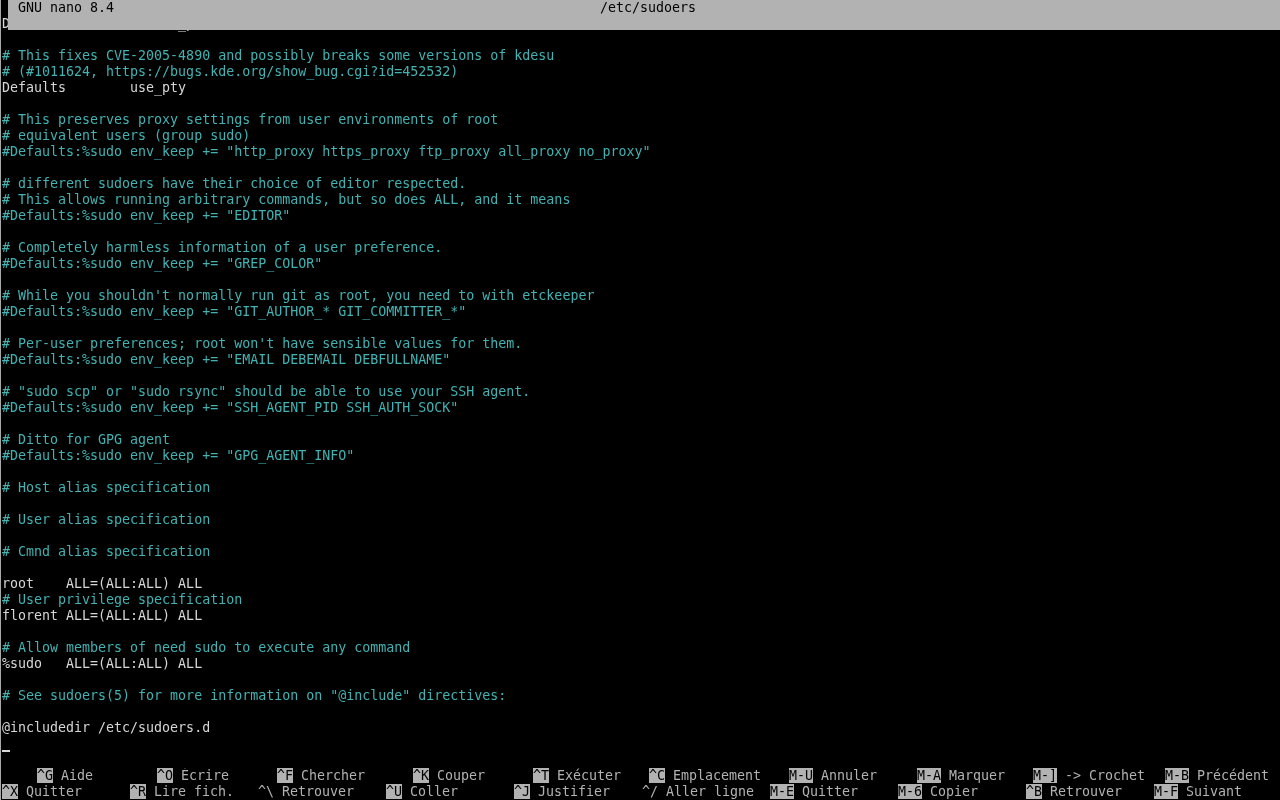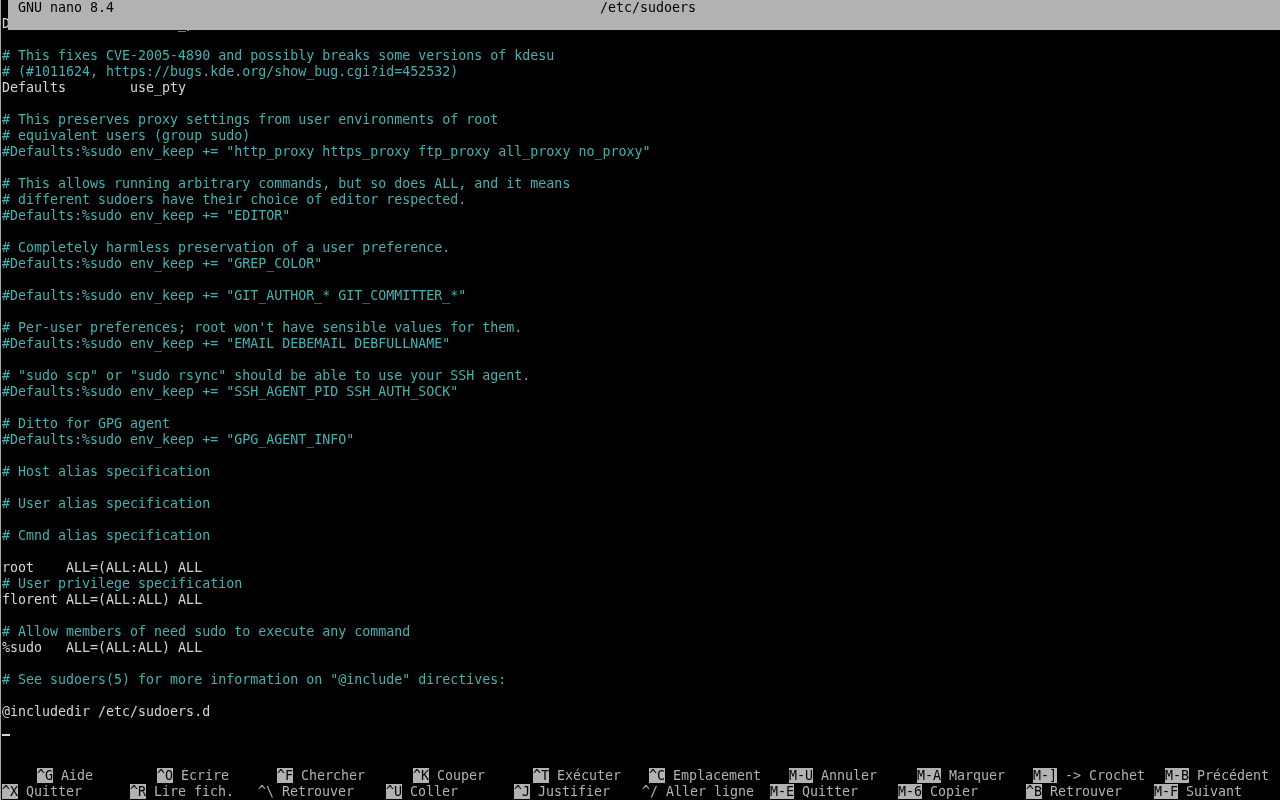--- a/index.html
+++ b/index.html
@@ -115,27 +115,28 @@
       <div class="line plain">Defaults        secure_path="/usr/local/sbin:/usr/local/bin:/usr/sbin:/usr/bin:/sbin:/bin"</div>
       <div class="line blank"></div>
       <div class="line comment"># This fixes CVE-2005-4890 and possibly breaks some versions of kdesu</div>
       <div class="line comment"># (#1011624, https://bugs.kde.org/show_bug.cgi?id=452532)</div>
       <div class="line plain">Defaults        use_pty</div>
       <div class="line blank"></div>
       <div class="line comment"># This preserves proxy settings from user environments of root</div>
       <div class="line comment"># equivalent users (group sudo)</div>
       <div class="line comment">#Defaults:%sudo env_keep += "http_proxy https_proxy ftp_proxy all_proxy no_proxy"</div>
       <div class="line blank"></div>
+      <div class="line comment"># different sudoers have their choice of editor respected.</div>
       <div class="line comment"># This allows running arbitrary commands, but so does ALL, and it means</div>
-      <div class="line comment"># different sudoers have their choice of editor respected.</div>
       <div class="line comment">#Defaults:%sudo env_keep += "EDITOR"</div>
       <div class="line blank"></div>
-      <div class="line comment"># Completely harmless preservation of a user preference.</div>
+      <div class="line comment"># Completely harmless information of a user preference.</div>
       <div class="line comment">#Defaults:%sudo env_keep += "GREP_COLOR"</div>
       <div class="line blank"></div>
+      <div class="line comment"># While you shouldn't normally run git as root, you need to with etckeeper</div>
       <div class="line comment">#Defaults:%sudo env_keep += "GIT_AUTHOR_* GIT_COMMITTER_*"</div>
       <div class="line blank"></div>
       <div class="line comment"># Per-user preferences; root won't have sensible values for them.</div>
       <div class="line comment">#Defaults:%sudo env_keep += "EMAIL DEBEMAIL DEBFULLNAME"</div>
       <div class="line blank"></div>
       <div class="line comment"># "sudo scp" or "sudo rsync" should be able to use your SSH agent.</div>
       <div class="line comment">#Defaults:%sudo env_keep += "SSH_AGENT_PID SSH_AUTH_SOCK"</div>
       <div class="line blank"></div>
       <div class="line comment"># Ditto for GPG agent</div>
       <div class="line comment">#Defaults:%sudo env_keep += "GPG_AGENT_INFO"</div>

